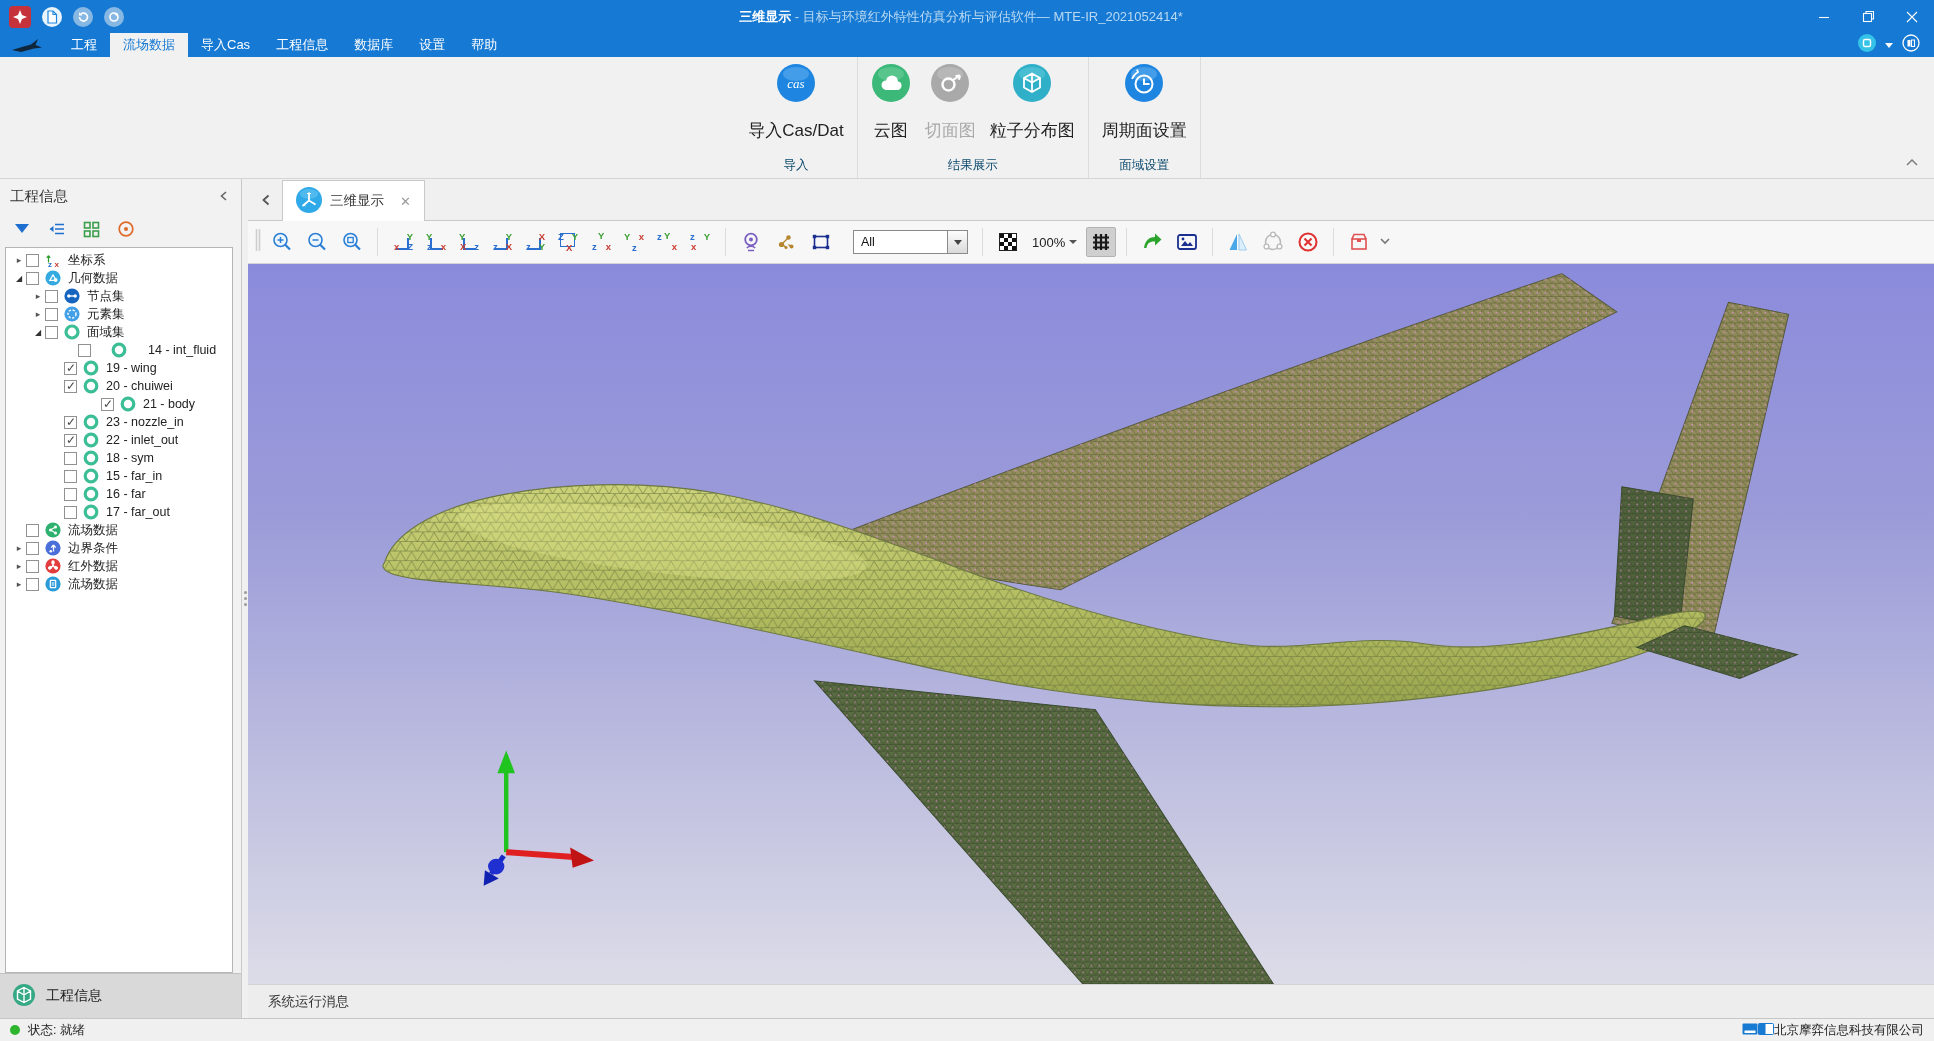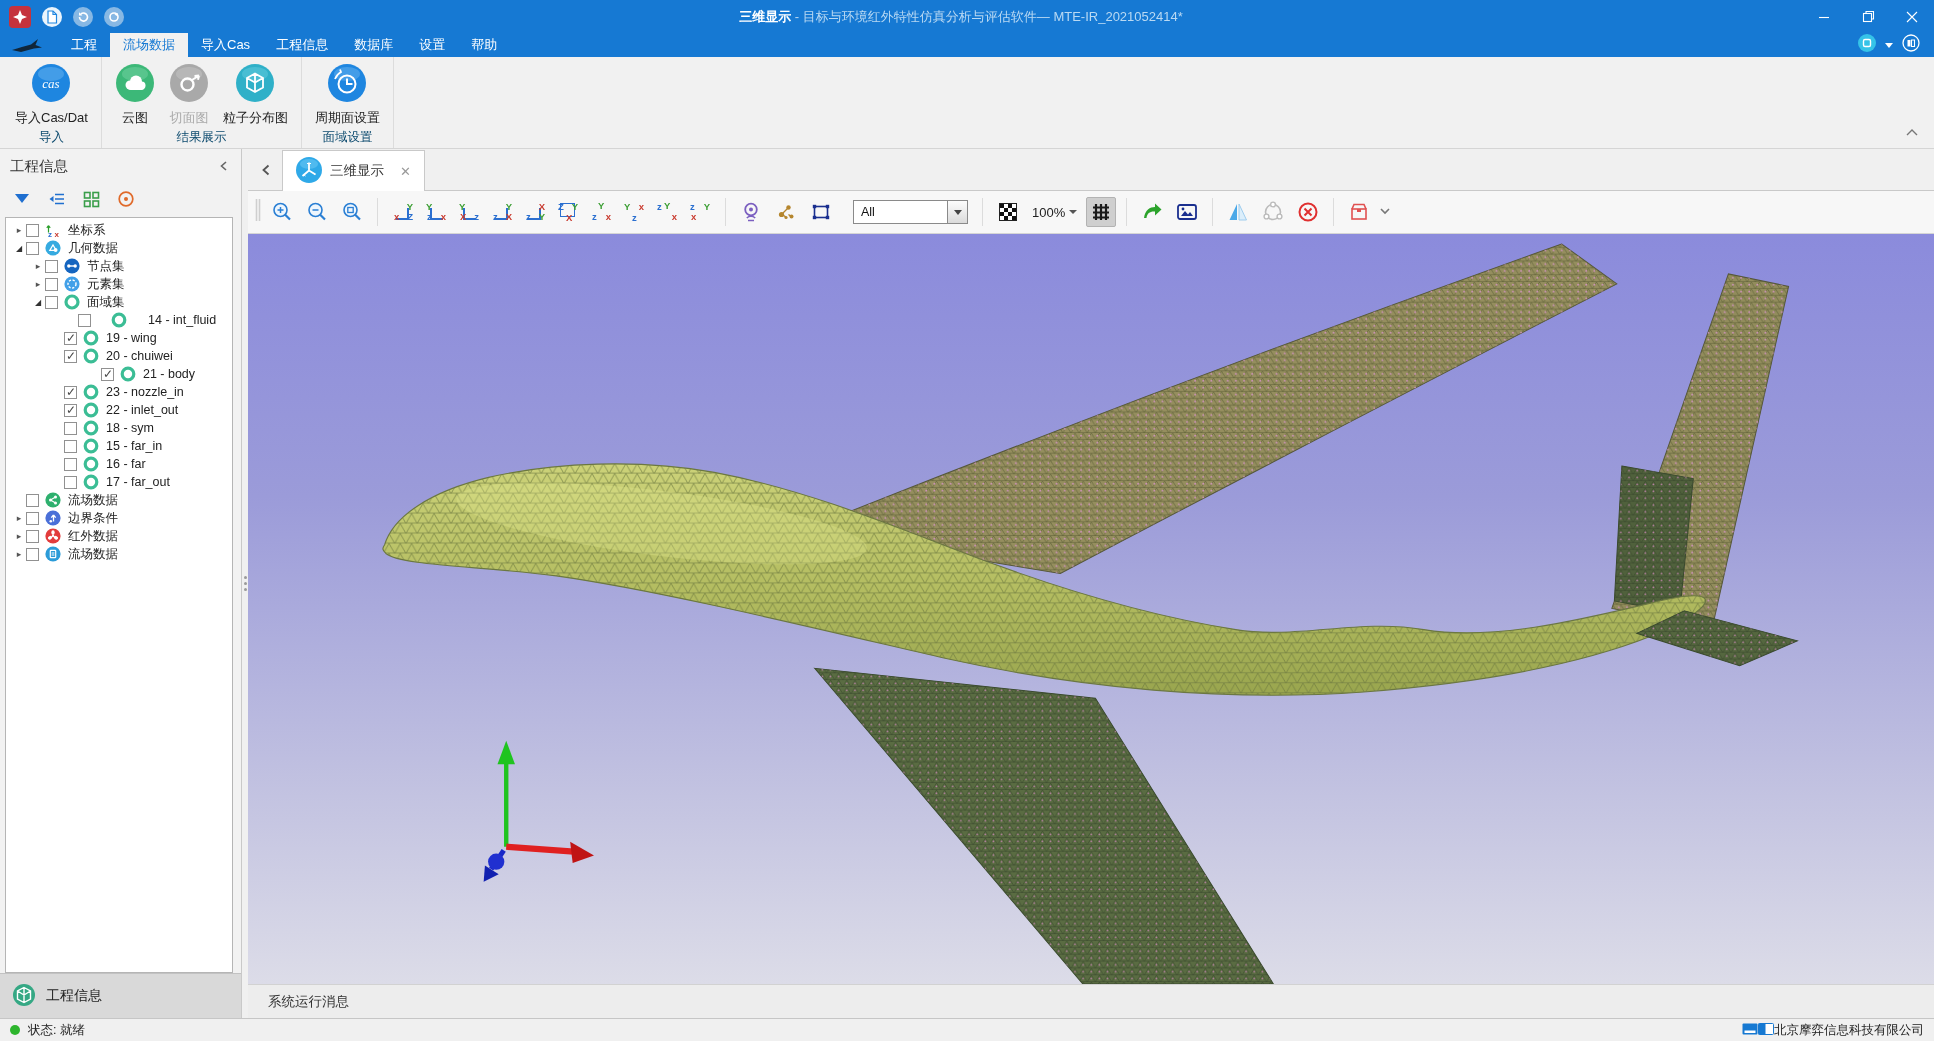--- a/index.html
+++ b/index.html
@@ -28,26 +28,26 @@
   .menubar { height:24px; background:#1679d3; display:flex; align-items:center;
     color:#fff; flex:none; }
   .logo { margin:0 12px 0 10px; display:flex; }
   .mitem { padding:0 13px; font-size:13px; line-height:24px; height:24px; cursor:default; }
   .mitem.active { background:#f1f1f1; color:#1679d3; }
   .menu-right { margin-left:auto; display:flex; align-items:center; gap:9px; padding-right:14px; }
   .dcaret-w { width:0; height:0; border-left:4px solid transparent;
     border-right:4px solid transparent; border-top:5px solid #fff; }
 
   
-  .ribbon { height:92px; background:#f1f1f1; display:flex; position:relative;
-    border-bottom:1px solid #d5d5d5; flex:none; padding-left:2px; }
+  .ribbon { height:122px; background:#f1f1f1; display:flex; position:relative;
+    border-bottom:1px solid #d5d5d5; flex:none; padding-left:2px;justify-content:center; }
   .rgroup { display:flex; flex-direction:column; border-right:1px solid #dcdcdc; padding:5px 6px 0; }
   .rbtns { display:flex; flex:1; align-items:flex-start; justify-content:center; }
   .rbtn { display:flex; flex-direction:column; align-items:center; padding:1px 7px; min-width:52px; }
-  .rlabel { font-size:13px; color:#222; margin-top:2px; white-space:nowrap; }
+  .rlabel { font-size:17px; color:#222; margin-top:12px; white-space:nowrap; }
   .rbtn.disabled .rlabel { color:#aaa; }
   .rglabel { text-align:center; font-size:12.5px; color:#0c4a6e; padding:1px 0 4px; }
   .ribbon-collapse { position:absolute; right:14px; bottom:6px; }
 
   
   .content { flex:1; display:flex; min-height:0; background:#f0abfc; }
 
   
   .panel { width:242px; flex:none; display:flex; flex-direction:column;
     background:#f2f2f2; border-right:1px solid #c9c9c9; }

